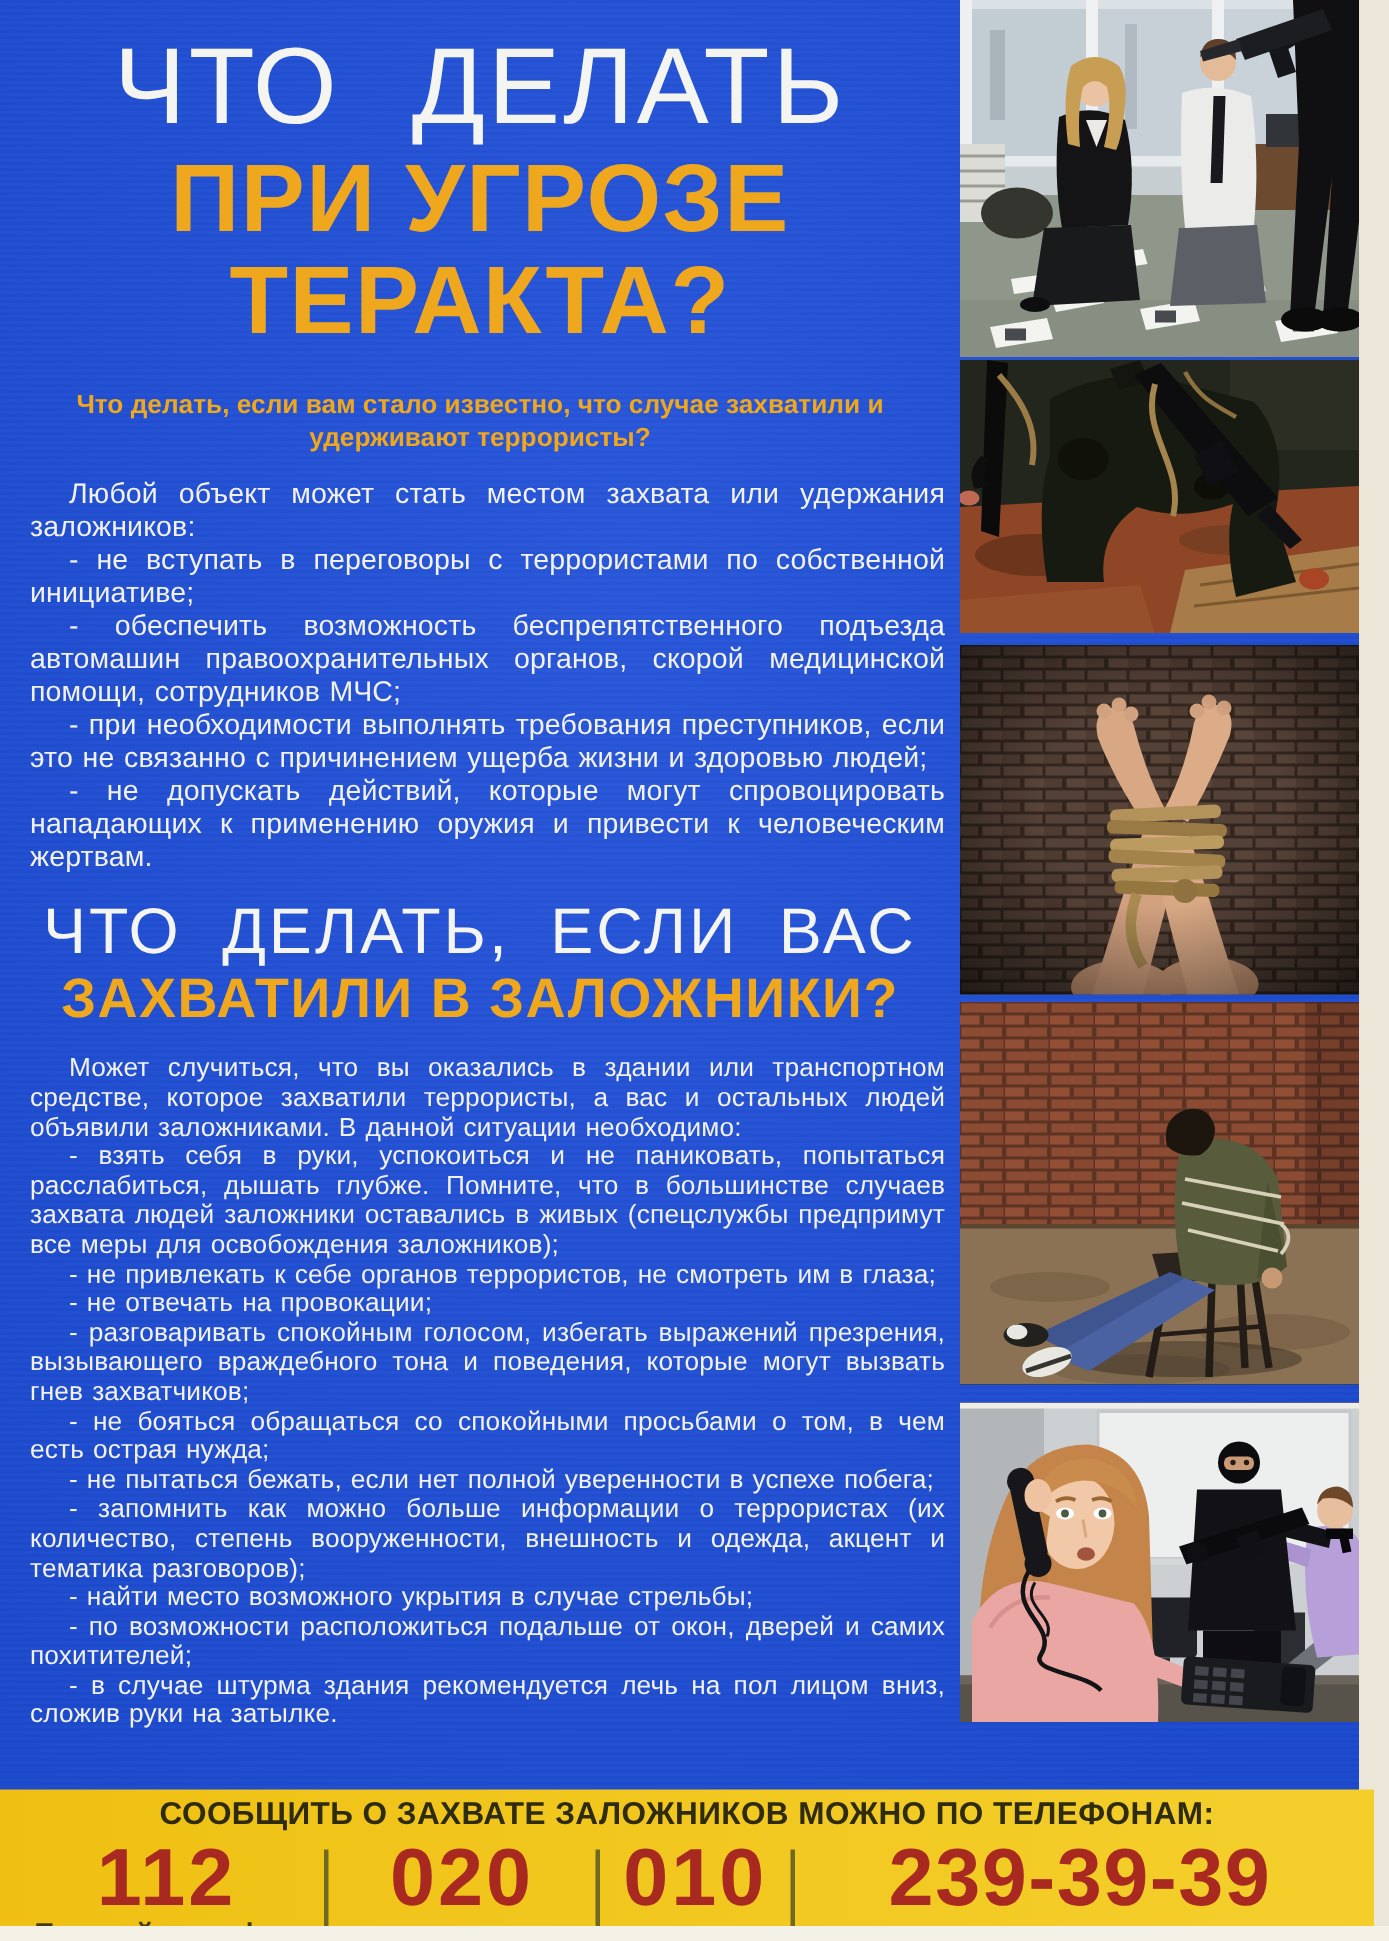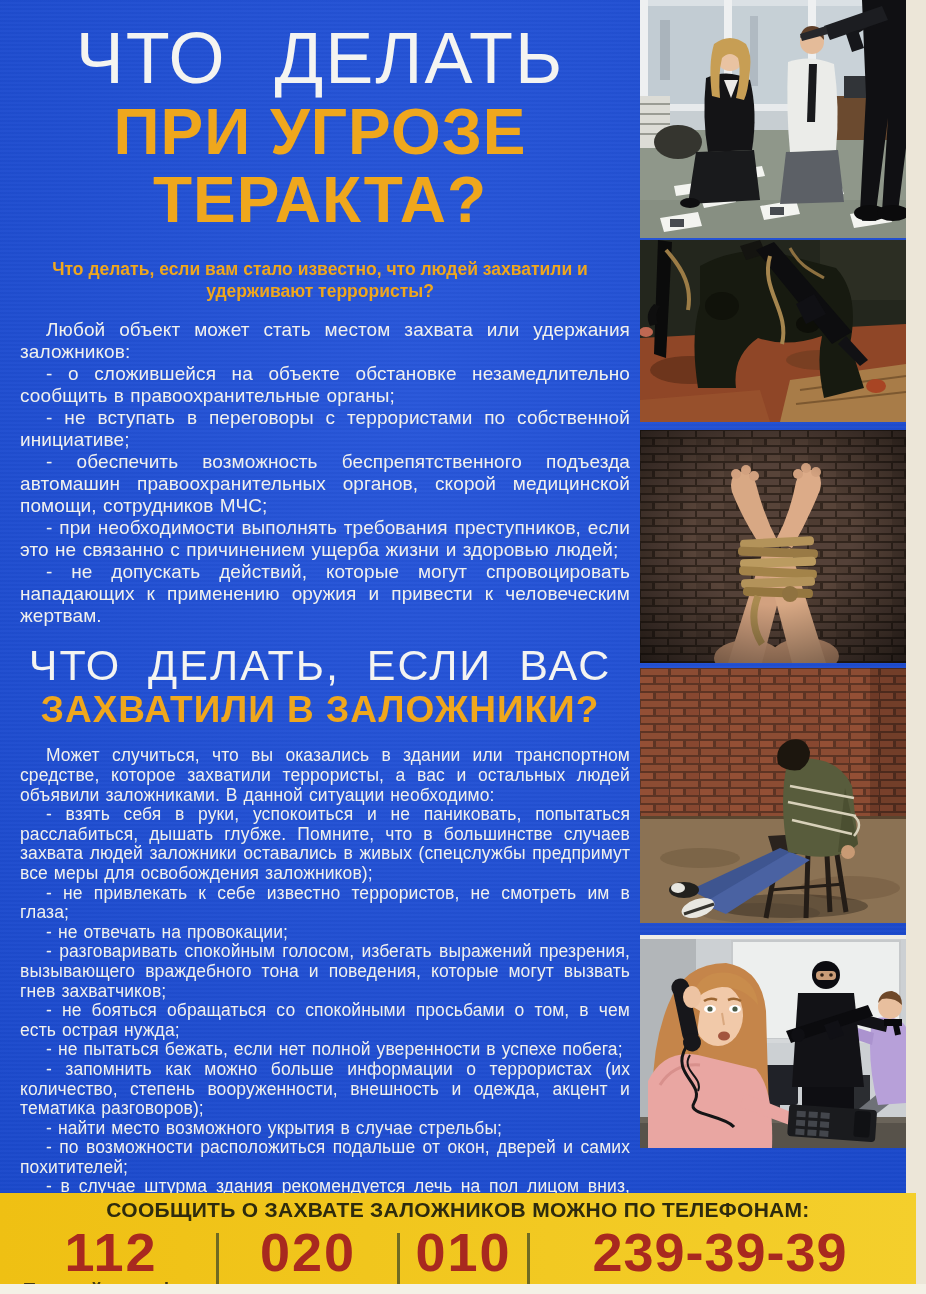--- a/index.html
+++ b/index.html
@@ -44,38 +44,37 @@
   .vdiv{width:3px;height:76px;background:#6f6a22;margin-top:8px;}
 </style>
 </head>
 <body>
 
 <div class="page">
 
   <div class="left-col">
     <div class="title1">ЧТО ДЕЛАТЬ</div>
     <div class="title2">ПРИ УГРОЗЕ ТЕРАКТА?</div>
-    <div class="subtitle">Что делать, если вам стало известно, что людей захватили и удерживают террористы?</div>
+    <div class="subtitle">Что делать, если вам стало известно, что случае захватили и удерживают террористы?</div>
 
     <div class="bodytext s1">
       <p>Любой объект может стать местом захвата или удержания заложников:</p>
-      <p>- о сложившейся на объекте обстановке незамедлительно сообщить в правоохранительные органы;</p>
       <p>- не вступать в переговоры с террористами по собственной инициативе;</p>
       <p>- обеспечить возможность беспрепятственного подъезда автомашин правоохранительных органов, скорой медицинской помощи, сотрудников МЧС;</p>
       <p>- при необходимости выполнять требования преступников, если это не связанно с причинением ущерба жизни и здоровью людей;</p>
       <p>- не допускать действий, которые могут спровоцировать нападающих к применению оружия и привести к человеческим жертвам.</p>
     </div>
 
     <div class="h2a">ЧТО ДЕЛАТЬ, ЕСЛИ ВАС</div>
     <div class="h2b">ЗАХВАТИЛИ В ЗАЛОЖНИКИ?</div>
 
     <div class="bodytext s2">
       <p>Может случиться, что вы оказались в здании или транспортном средстве, которое захватили террористы, а вас и остальных людей объявили заложниками. В данной ситуации необходимо:</p>
       <p>- взять себя в руки, успокоиться и не паниковать, попытаться расслабиться, дышать глубже. Помните, что в большинстве случаев захвата людей заложники оставались в живых (спецслужбы предпримут все меры для освобождения заложников);</p>
-      <p>- не привлекать к себе известно террористов, не смотреть им в глаза;</p>
+      <p>- не привлекать к себе органов террористов, не смотреть им в глаза;</p>
       <p>- не отвечать на провокации;</p>
       <p>- разговаривать спокойным голосом, избегать выражений презрения, вызывающего враждебного тона и поведения, которые могут вызвать гнев захватчиков;</p>
       <p>- не бояться обращаться со спокойными просьбами о том, в чем есть острая нужда;</p>
       <p>- не пытаться бежать, если нет полной уверенности в успехе побега;</p>
       <p>- запомнить как можно больше информации о террористах (их количество, степень вооруженности, внешность и одежда, акцент и тематика разговоров);</p>
       <p>- найти место возможного укрытия в случае стрельбы;</p>
       <p>- по возможности расположиться подальше от окон, дверей и самих похитителей;</p>
       <p>- в случае штурма здания рекомендуется лечь на пол лицом вниз, сложив руки на затылке.</p>
     </div>
   </div>

